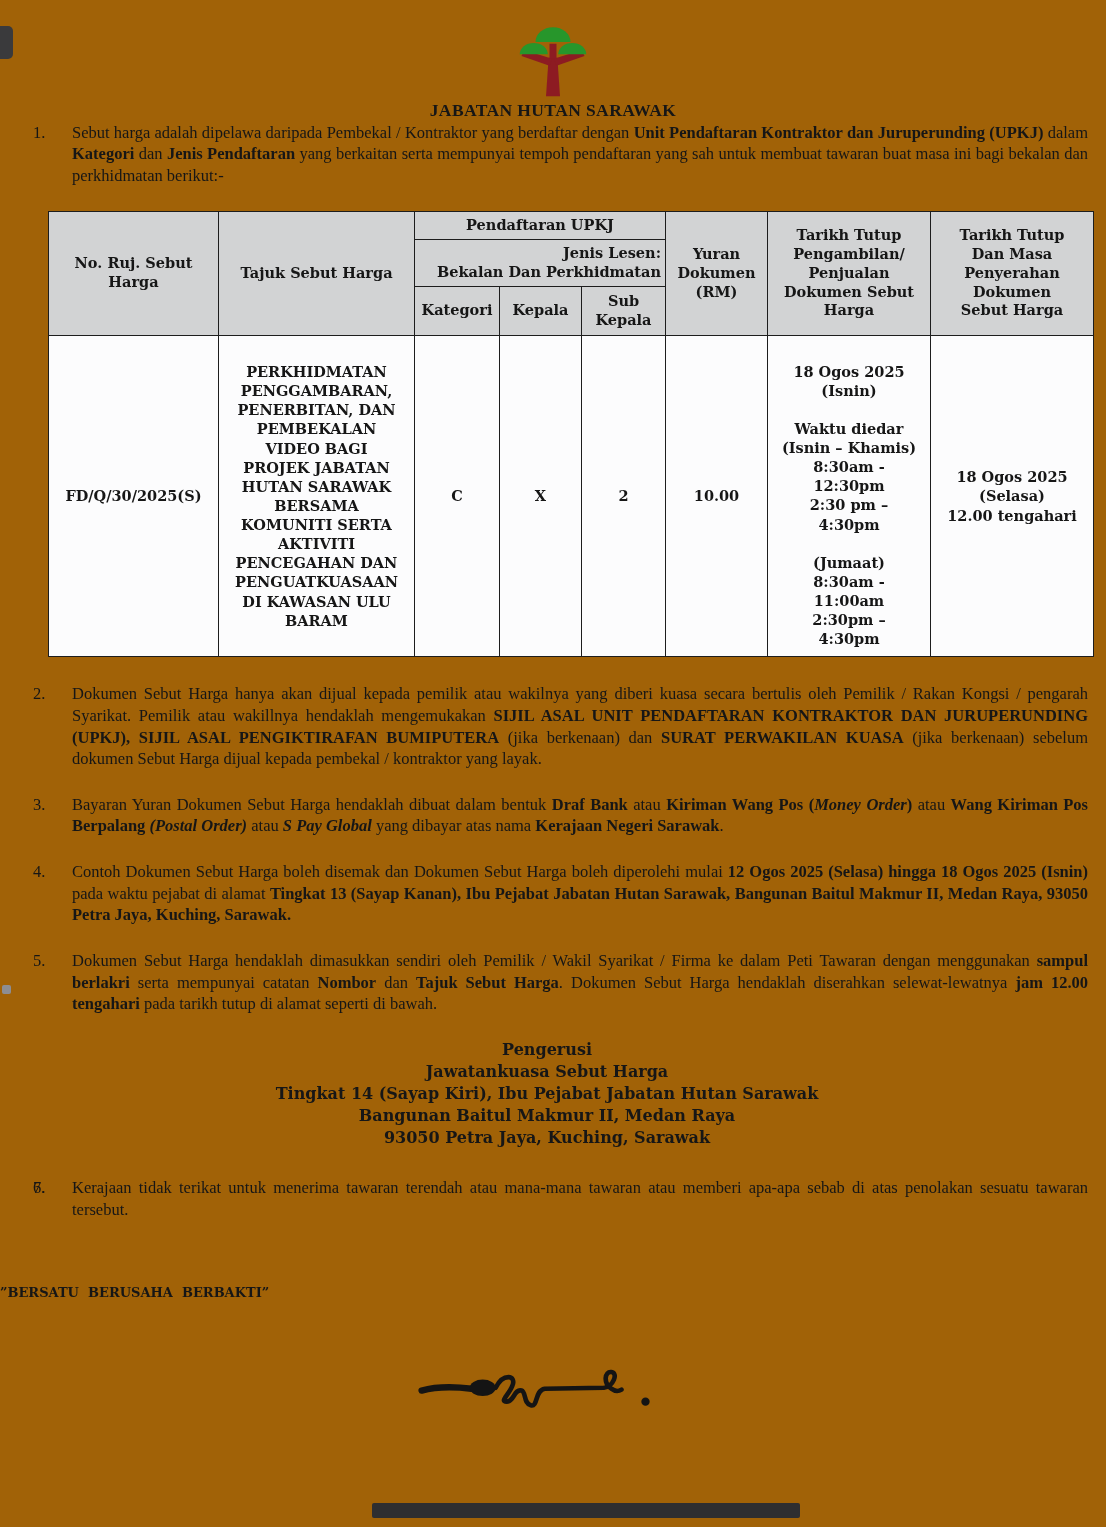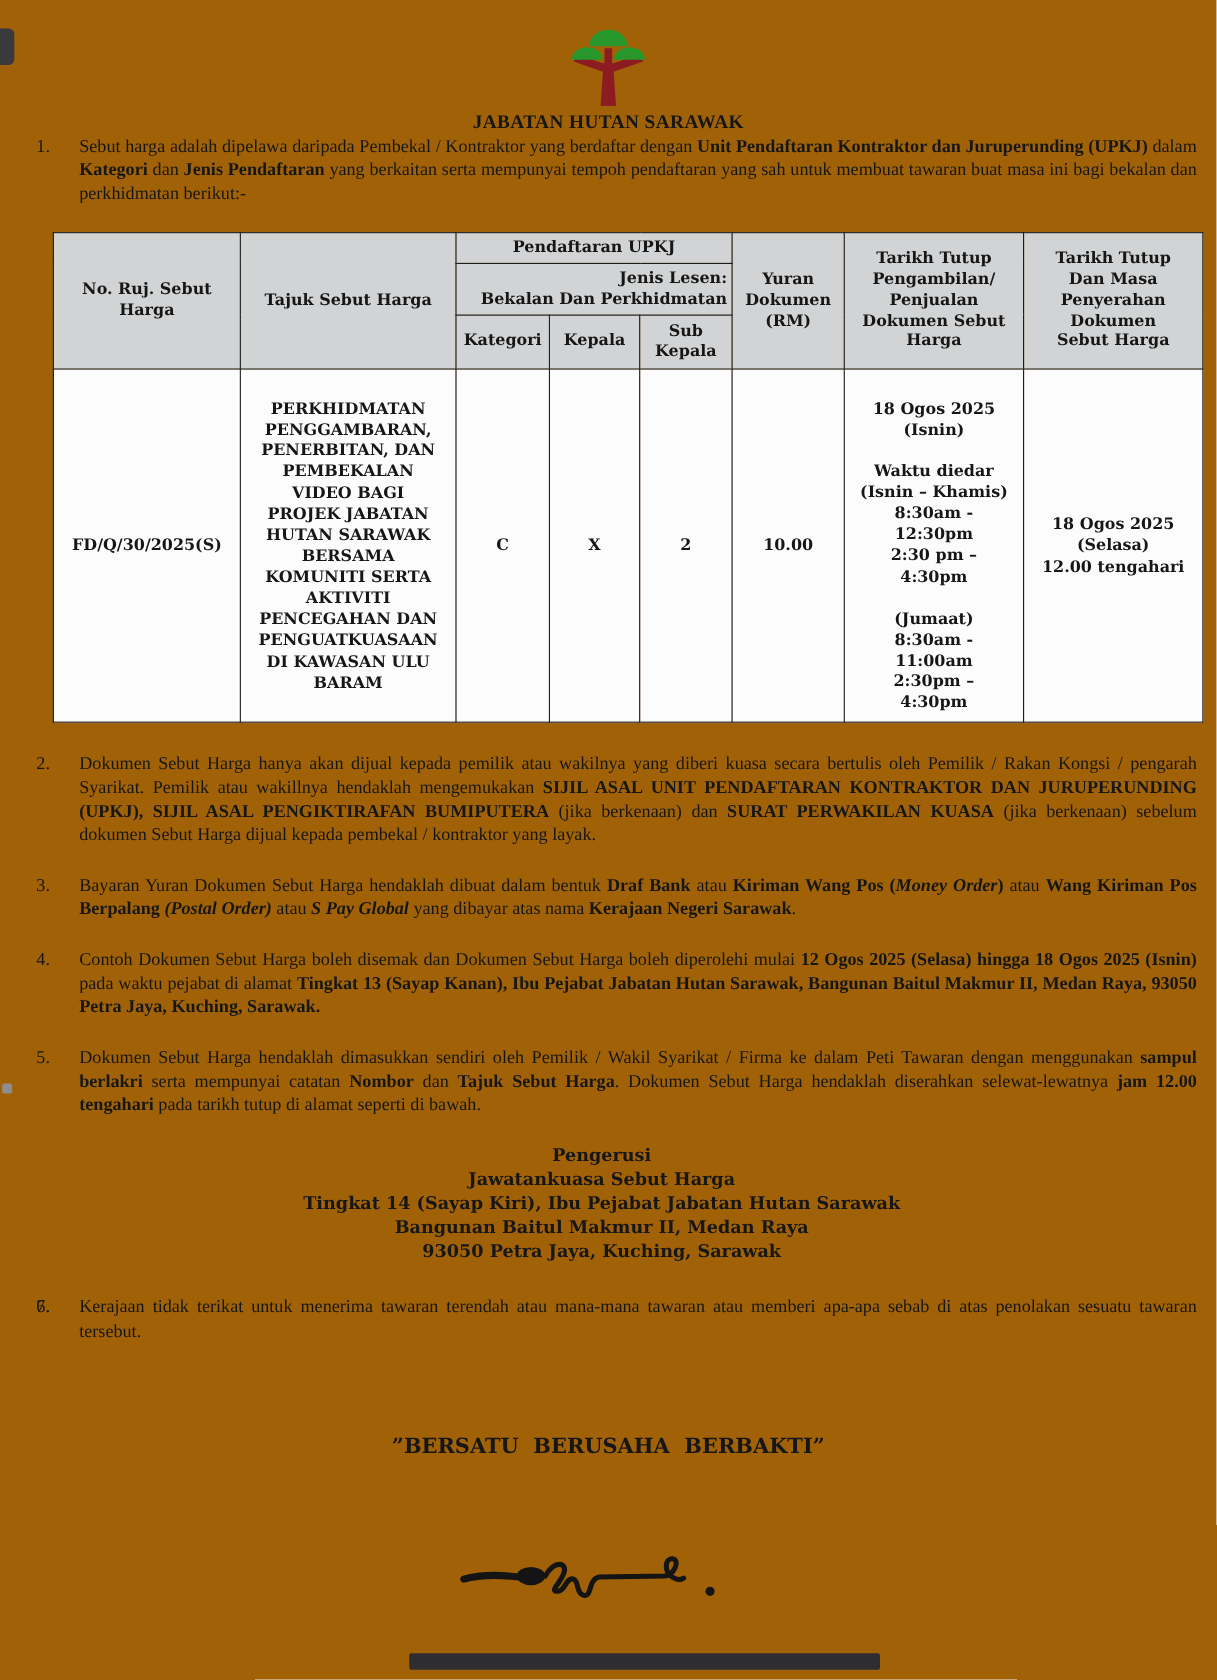--- a/index.html
+++ b/index.html
@@ -50,22 +50,22 @@
     padding:8px 5px;
   }
   .row-high{height:288px;}
   
   .addr-block{
     text-align:center;font-family:"DejaVu Serif",serif;
     font-weight:700;font-size:16px;line-height:1.38;
     margin:4px 12px 28px 0;white-space:pre-line;
   }
   .motto{
-    text-align:center;font-family:"DejaVu Serif",serif;
-    font-weight:700;font-size:19px;line-height:1.5;
+    font-family:"DejaVu Serif",serif;
+    font-weight:700;font-size:13px;line-height:1.5;
     margin-top:10px;white-space:pre;
   }
   .motto .en{font-style:italic;}
   .sig-wrap{text-align:center;margin-top:6px;}
   
   .artifact{position:absolute;}
   .artifact-corner{left:0;top:26px;width:13px;height:33px;background:#3a3a3c;border-radius:0 5px 5px 0;}
   .artifact-left-dot{left:2px;top:985px;width:9px;height:9px;background:#8d8d92;border-radius:2px;}
   .artifact-bottom-bar{left:372px;top:1503px;width:428px;height:15px;background:#2e2e30;border-radius:2px;}
 </style>

